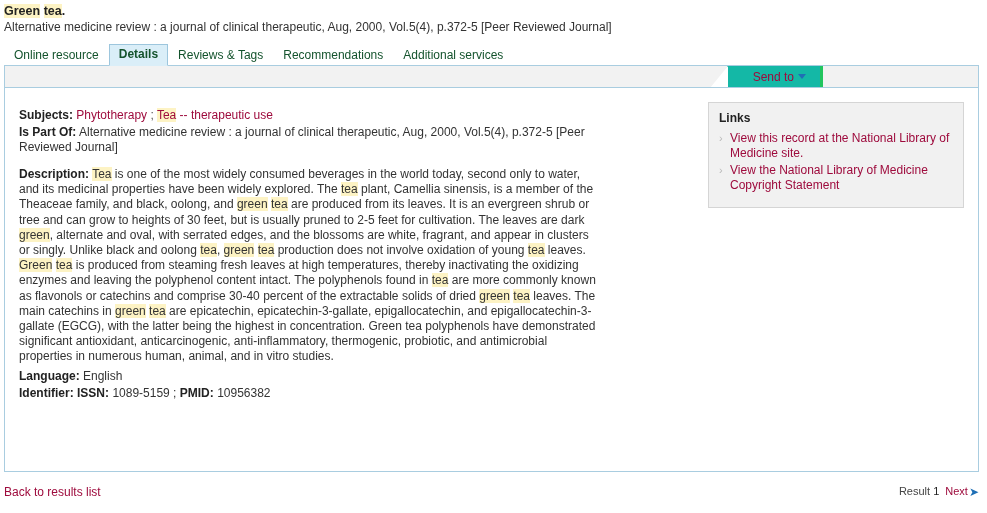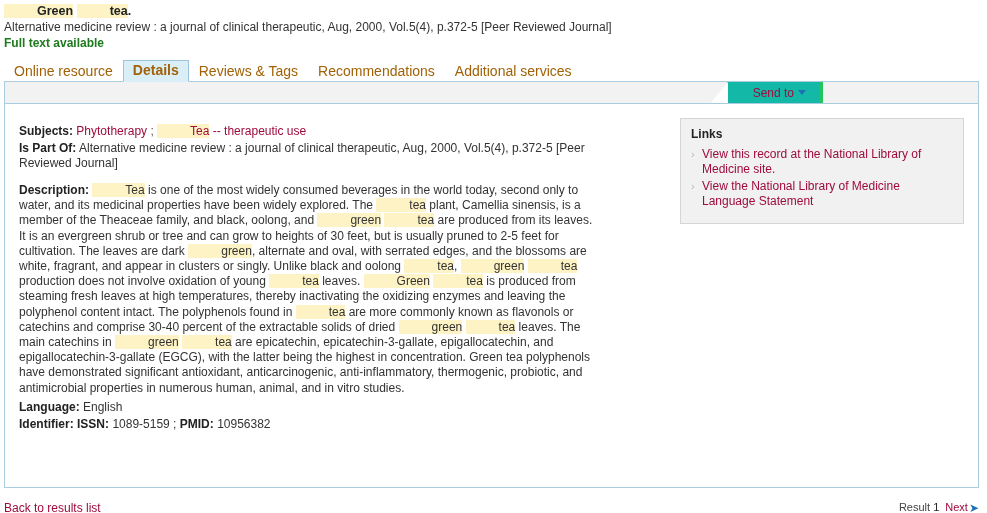--- a/index.html
+++ b/index.html
@@ -35,35 +35,34 @@
   }
   .rec-fulltext {
     font-weight: bold;
     font-size: 12px;
     color: #1d7a1d;
     line-height: 16px;
     margin: 0;
   }
   .hl {
     background: #fdf3c4;
-    padding-left: 33px;
   }
 
   
   #tab-strip {
     margin-top: 9px;
     padding-left: 4px;
     height: 21px;
     position: relative;
     white-space: nowrap;
   }
   .tab {
     display: inline-block;
-    font-size: 14px;
-    color: #a16207;
+    font-size: 12px;
+    color: #14532d;
     padding: 2px 9px 3px 9px;
     line-height: 15px;
     vertical-align: bottom;
     cursor: pointer;
     border: 1px solid transparent;
     border-bottom: none;
   }
   .tab.active {
     background: #daeef8;
     border: 1px solid #9dc6dd;
@@ -157,21 +156,21 @@
     text-align: left;
     width: 578px;
   }
   #field-language { margin-top: 4px; }
 
   
   #links-box {
     position: absolute;
     top: 14px;
     right: 14px;
-    width: 284px;
+    width: 256px;
     background: #f1f1f1;
     border: 1px solid #d5d5d5;
     box-sizing: border-box;
     padding: 8px 10px 12px 10px;
   }
   #links-title {
     font-weight: bold;
     font-size: 12px;
     color: #222222;
     margin-bottom: 6px;
@@ -225,21 +224,20 @@
   }
 </style>
 </head>
 <body>
 
 <div id="record-header">
   <div class="rec-title">
     <span id="title-parts"><span class="hl">Green</span><span> </span><span class="hl">tea</span><span>.</span></span>
   </div>
   <div class="rec-source">Alternative medicine review : a journal of clinical therapeutic, Aug, 2000, Vol.5(4), p.372-5 [Peer Reviewed Journal]</div>
-  <div class="rec-fulltext">Full text available</div>
 </div>
 
 <div id="tab-strip"><div class="tab">Online resource</div><div class="tab active">Details</div><div class="tab">Reviews &amp; Tags</div><div class="tab">Recommendations</div><div class="tab">Additional services</div></div>
 
 <div id="sendto-bar">
   <div id="sendto-tab">
     <span>Send to</span><span class="chev-down"></span>
   </div>
 </div>
 
@@ -274,21 +272,21 @@
       <span class="field-value">1089-5159</span><span class="field-value"> ; </span><span class="field-label">PMID:</span>
       <span class="field-value">10956382</span>
     </div>
 
   </div>
 
   <div id="links-box">
     <div id="links-title">Links</div>
     <div id="links-list">
         <div class="link-item"><span class="link-chev">›</span><span>View this record at the National Library of Medicine site.</span></div>
-        <div class="link-item"><span class="link-chev">›</span><span>View the National Library of Medicine Language Statement</span></div>
+        <div class="link-item"><span class="link-chev">›</span><span>View the National Library of Medicine Copyright Statement</span></div>
       </div>
   </div>
 
 </div>
 
 <div id="footer">
   <span id="back-link">Back to results list</span>
   <span id="pager">
     <span>Result</span>
     <span class="result-num">1</span>

